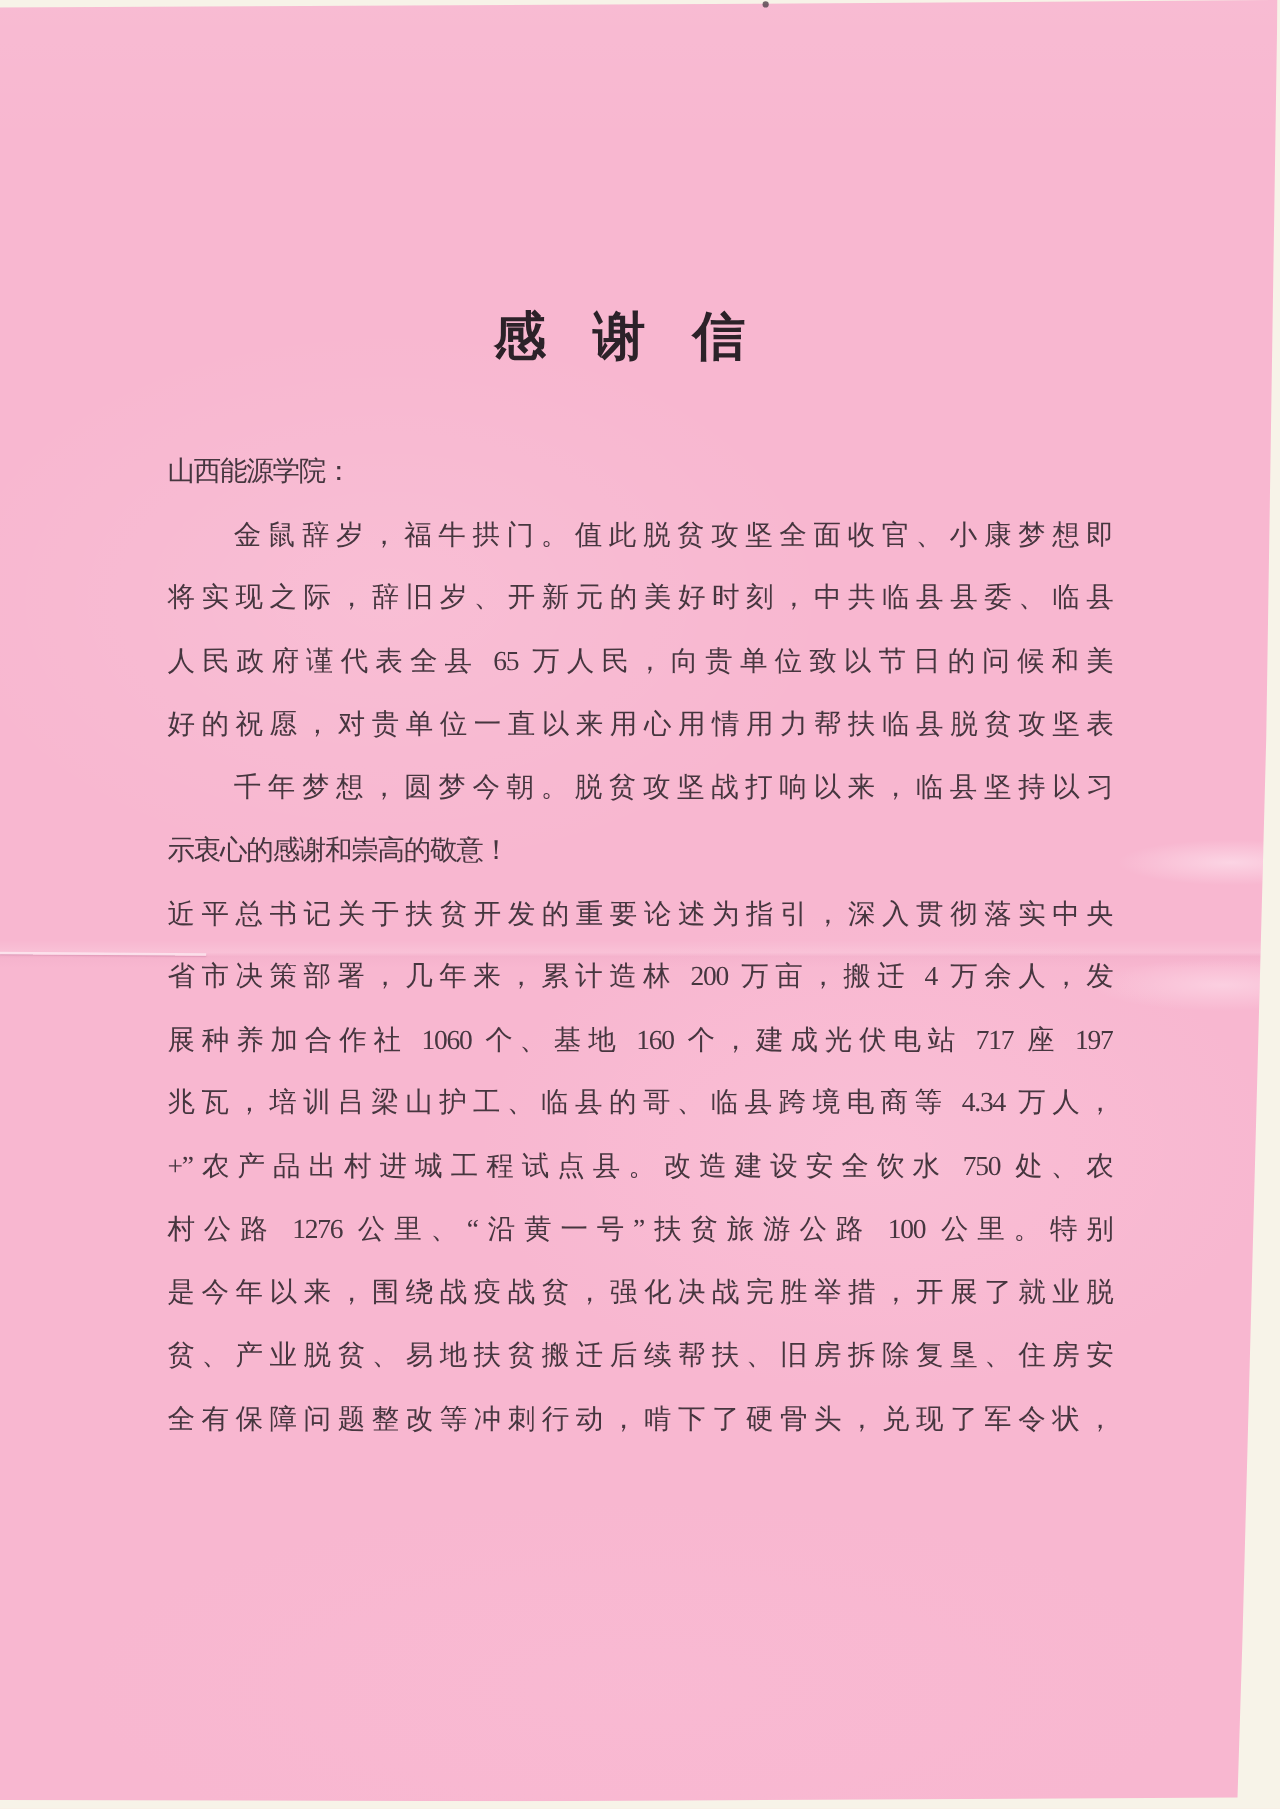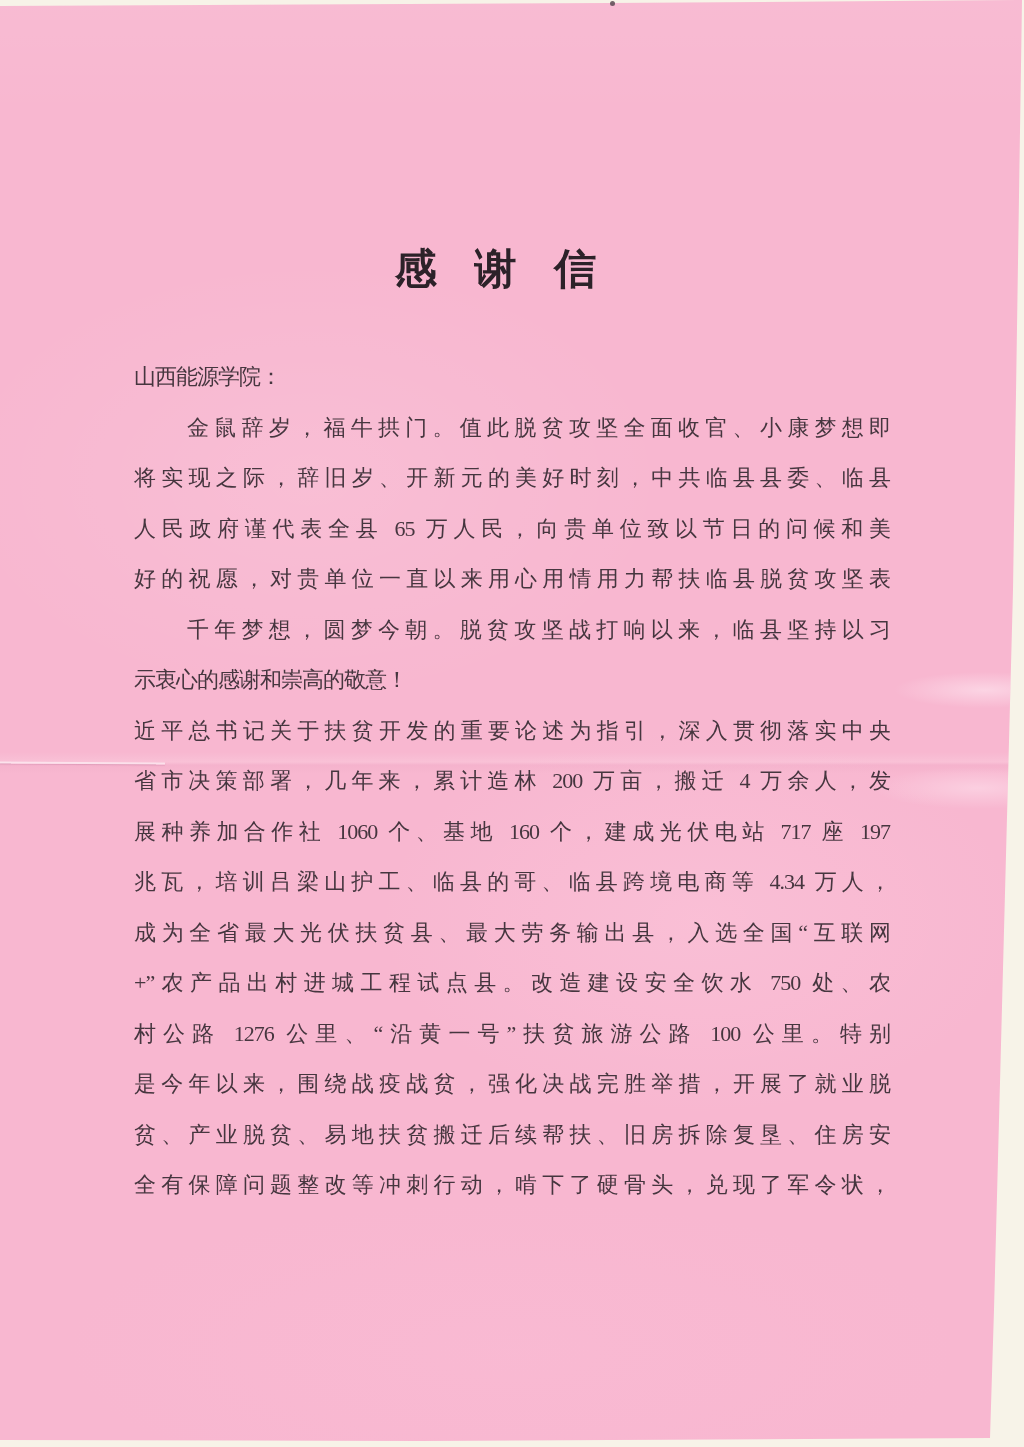--- a/index.html
+++ b/index.html
@@ -105,21 +105,20 @@
       <div class="line justify indent">金鼠辞岁，福牛拱门。值此脱贫攻坚全面收官、小康梦想即</div>
       <div class="line justify">将实现之际，辞旧岁、开新元的美好时刻，中共临县县委、临县</div>
       <div class="line justify">人民政府谨代表全县 65 万人民，向贵单位致以节日的问候和美</div>
       <div class="line justify">好的祝愿，对贵单位一直以来用心用情用力帮扶临县脱贫攻坚表</div>
       <div class="line justify indent">千年梦想，圆梦今朝。脱贫攻坚战打响以来，临县坚持以习</div>
       <div class="line">示衷心的感谢和崇高的敬意！</div>
       <div class="line justify">近平总书记关于扶贫开发的重要论述为指引，深入贯彻落实中央</div>
       <div class="line justify">省市决策部署，几年来，累计造林 200 万亩，搬迁 4 万余人，发</div>
       <div class="line justify">展种养加合作社 1060 个、基地 160 个，建成光伏电站 717 座 197</div>
       <div class="line justify">兆瓦，培训吕梁山护工、临县的哥、临县跨境电商等 4.34 万人，</div>
-      <div class="line justify">成为全省最大光伏扶贫县、最大劳务输出县，入选全国“互联网</div>
       <div class="line justify">+”农产品出村进城工程试点县。改造建设安全饮水 750 处、农</div>
       <div class="line justify">村公路 1276 公里、“沿黄一号”扶贫旅游公路 100 公里。特别</div>
       <div class="line justify">是今年以来，围绕战疫战贫，强化决战完胜举措，开展了就业脱</div>
       <div class="line justify">贫、产业脱贫、易地扶贫搬迁后续帮扶、旧房拆除复垦、住房安</div>
       <div class="line justify">全有保障问题整改等冲刺行动，啃下了硬骨头，兑现了军令状，</div>
     </div>
   </div>
   <div class="speck"></div>
 </div>
 

